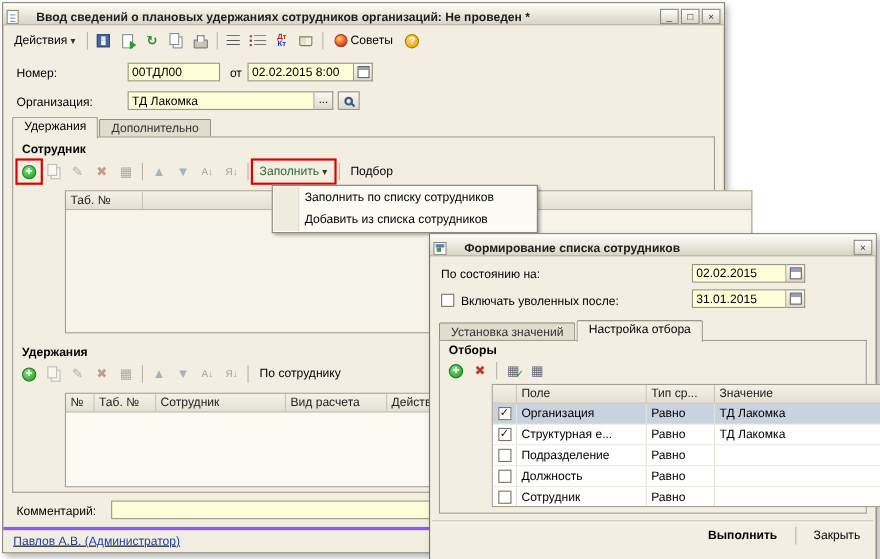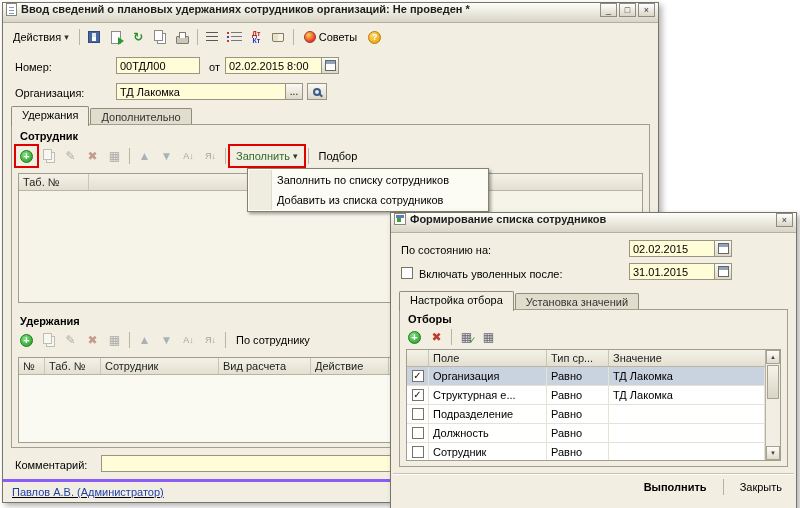--- a/index.html
+++ b/index.html
@@ -3,21 +3,21 @@
 <meta charset="utf-8">
 <style>
   * { box-sizing: border-box; margin: 0; padding: 0; }
   html,body { width:800px; height:508px; overflow:hidden; background:#ffffff;
     font-family:"Liberation Sans","DejaVu Sans",sans-serif; font-size:11px; color:#000; }
   button { font:inherit; background:none; border:none; padding:0; margin:0; cursor:default; color:inherit; }
 
   .win { position:absolute; border:1px solid #77746a; background:#f2efe2; box-shadow:3px 3px 6px rgba(0,0,0,.3); }
   .titlebar { position:absolute; left:0; top:0; right:0; height:20px; padding:0 3px;
     background:linear-gradient(#fefef9,#d8d5c5); border-bottom:1px solid #b3b0a1;
-    display:flex; align-items:flex-start; gap:4px; }
+    display:flex; align-items:flex-end; gap:16px; }
   .wtitle { font-weight:bold; color:#1d1d1d; white-space:nowrap; overflow:hidden; flex:1; }
   .winbtns { margin-left:auto; display:flex; gap:2px; }
   .wbtn { width:17px; height:14px; border:1px solid #8f8c7f; background:linear-gradient(#ffffff,#d9d6c7);
     font-size:9px; line-height:11px; text-align:center; color:#333; display:inline-block; }
 
   .toolbar { position:absolute; left:2px; top:22px; right:2px; height:24px;
     display:flex; align-items:center; gap:1px; padding:0 2px; }
   .tsep { width:1px; height:16px; background:#b8b5a6; margin:0 3px; flex:none; }
   .txtbtn { display:inline-flex; align-items:center; gap:3px; padding:2px 6px; height:20px; }
   .tbtn { width:21px; height:20px; display:inline-flex; align-items:center; justify-content:center; flex:none; }
@@ -80,21 +80,21 @@
 
   .tabs { position:absolute; display:flex; align-items:flex-end; gap:1px; }
   .tab { padding:2px 10px 3px; background:#e0ddcd; border:1px solid #8f8c7f; border-bottom:none;
     border-radius:2px 2px 0 0; color:#333; position:relative; }
   .tab.active { background:#f2efe2; padding-bottom:5px; z-index:2; color:#000; }
 
   .panel { position:absolute; border:1px solid #a19e8f; background:#f2efe2; }
   .caption { position:absolute; font-weight:bold; }
   .cpanel { position:absolute; display:flex; align-items:center; gap:1px; height:24px; }
 
-  .tbl { position:absolute; border:1px solid #a19e8f; background:#fbfaf2; overflow:hidden; }
+  .tbl { position:absolute; border:1px solid #a19e8f; background:#fbfaf2; overflow:hidden;margin-left:41px; }
   .thead { display:flex; height:17px; background:linear-gradient(#f4f2e7,#e3e0d1); border-bottom:1px solid #b8b5a6; }
   .th { font-size:11px; color:#222; padding:0 4px; border-right:1px solid #c9c6b7;
     display:flex; align-items:center; white-space:nowrap; overflow:hidden; flex:none; }
   .thfill { flex:1; border-right:none; }
   .trow { display:flex; height:19px; background:#fff; border-bottom:1px solid #e6e3d5; }
   .trow.selected { background:var(--selection,#c9d3df); }
   .tcell { font-size:11px; padding:0 4px; border-right:1px solid #e6e3d5;
     display:flex; align-items:center; white-space:nowrap; overflow:hidden; flex:none; }
   .cb { width:12px; height:12px; border:1px solid #777466; background:#fff;
     display:inline-flex; align-items:center; justify-content:center; flex:none; }
@@ -357,22 +357,22 @@
   <span class="cb" style="position:absolute;left:10px;top:54px"></span>
   <span class="flabel" style="left:28px;top:55px">Включать уволенных после:</span>
   <div class="field" style="left:238px;top:50px">
     <input class="inp" style="width: 86px;" readonly="" value="31.01.2015">
     <button class="calbtn">
         <span class="ic-cal"></span>
       </button>
   </div>
 
   <div class="tabs" style="left:8px;top:78px">
+    <div class="tab"><span>Установка значений</span></div>
     <div class="tab active"><span>Настройка отбора</span></div>
-    <div class="tab"><span>Установка значений</span></div>
   </div>
 
   <div class="panel" style="left:8px;top:96px;width:389px;height:158px">
     <span class="caption" style="left:8px;top:3px">Отборы</span>
     <div class="cpanel" style="left:4px;top:15px">
       <button class="tbtn">
           <span class="ic-add">
             <span>+</span>
           </span>
         </button>

